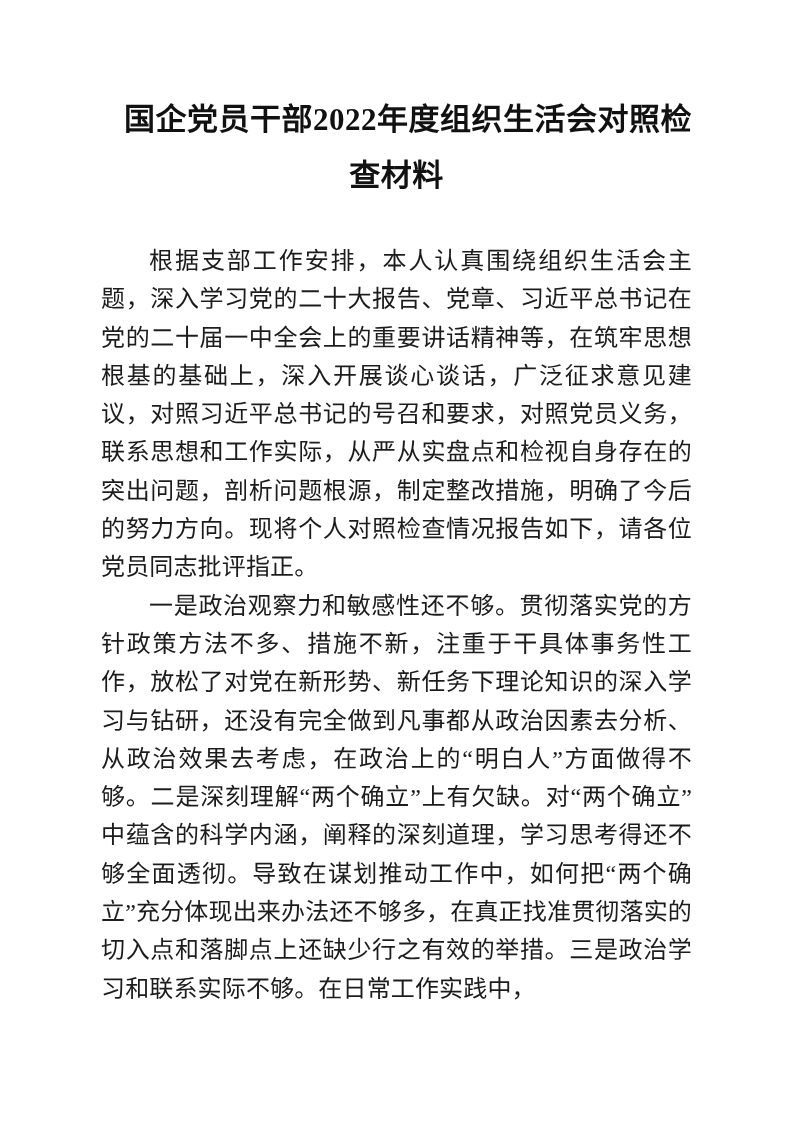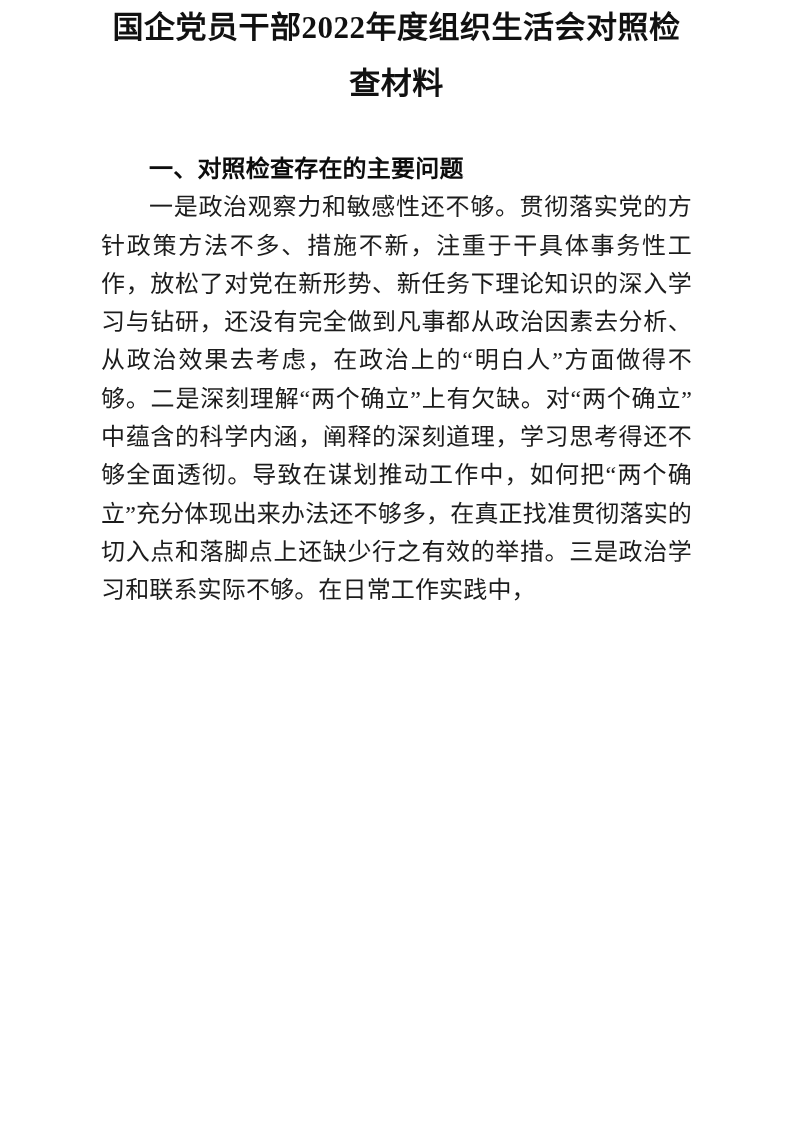--- a/index.html
+++ b/index.html
@@ -22,25 +22,26 @@
   .content {
     position: absolute;
     left: 101px;
     top: 0;
     width: 591px;
   }
 
   
   .doc-title {
     margin: 0;
+    padding-top: 92px;
     font-family: "Liberation Serif", "DejaVu Serif", serif;
     font-size: 31px;
     font-weight: 700;
     line-height: 56px;
-    text-align: center;
+    text-align: right;
     letter-spacing: 0.5px;
     color: #111111;
     text-align-last: center;
   }
 
   
   .title-gap { height: 38px; }
 
   
   p.body-para {
@@ -86,20 +87,20 @@
 </head>
 <body>
 
 <div class="page">
   <div class="content">
 
     <h1 class="doc-title">国企党员干部2022年度组织生活会对照检查材料</h1>
 
     <div class="title-gap"></div>
 
+    <p class="body-para">根据支部工作安排，本人认真围绕组织生活会主题，深入学习党的二十大报告、党章、习近平总书记在党的二十届一中全会上的重要讲话精神等，在筑牢思想根基的基础上，深入开展谈心谈话，广泛征求意见建议，对照习近平总书记的号召和要求，对照党员义务，联系思想和工作实际，从严从实盘点和检视自身存在的突出问题，剖析问题根源，制定整改措施，明确了今后的努力方向。现将个人对照检查情况报告如下，请各位党员同志批评指正。</p>
 
-    <h2 class="heading-1">一、对照检查存在的主要问题</h2>
 
 
     <p class="body-para">一是政治观察力和敏感性还不够。贯彻落实党的方针政策方法不多、措施不新，注重于干具体事务性工作，放松了对党在新形势、新任务下理论知识的深入学习与钻研，还没有完全做到凡事都从政治因素去分析、从政治效果去考虑，在政治上的“明白人”方面做得不够。二是深刻理解“两个确立”上有欠缺。对“两个确立”中蕴含的科学内涵，阐释的深刻道理，学习思考得还不够全面透彻。导致在谋划推动工作中，如何把“两个确立”充分体现出来办法还不够多，在真正找准贯彻落实的切入点和落脚点上还缺少行之有效的举措。三是政治学习和联系实际不够。在日常工作实践中，</p>
 
   </div>
 </div>
 
 </body></html>

